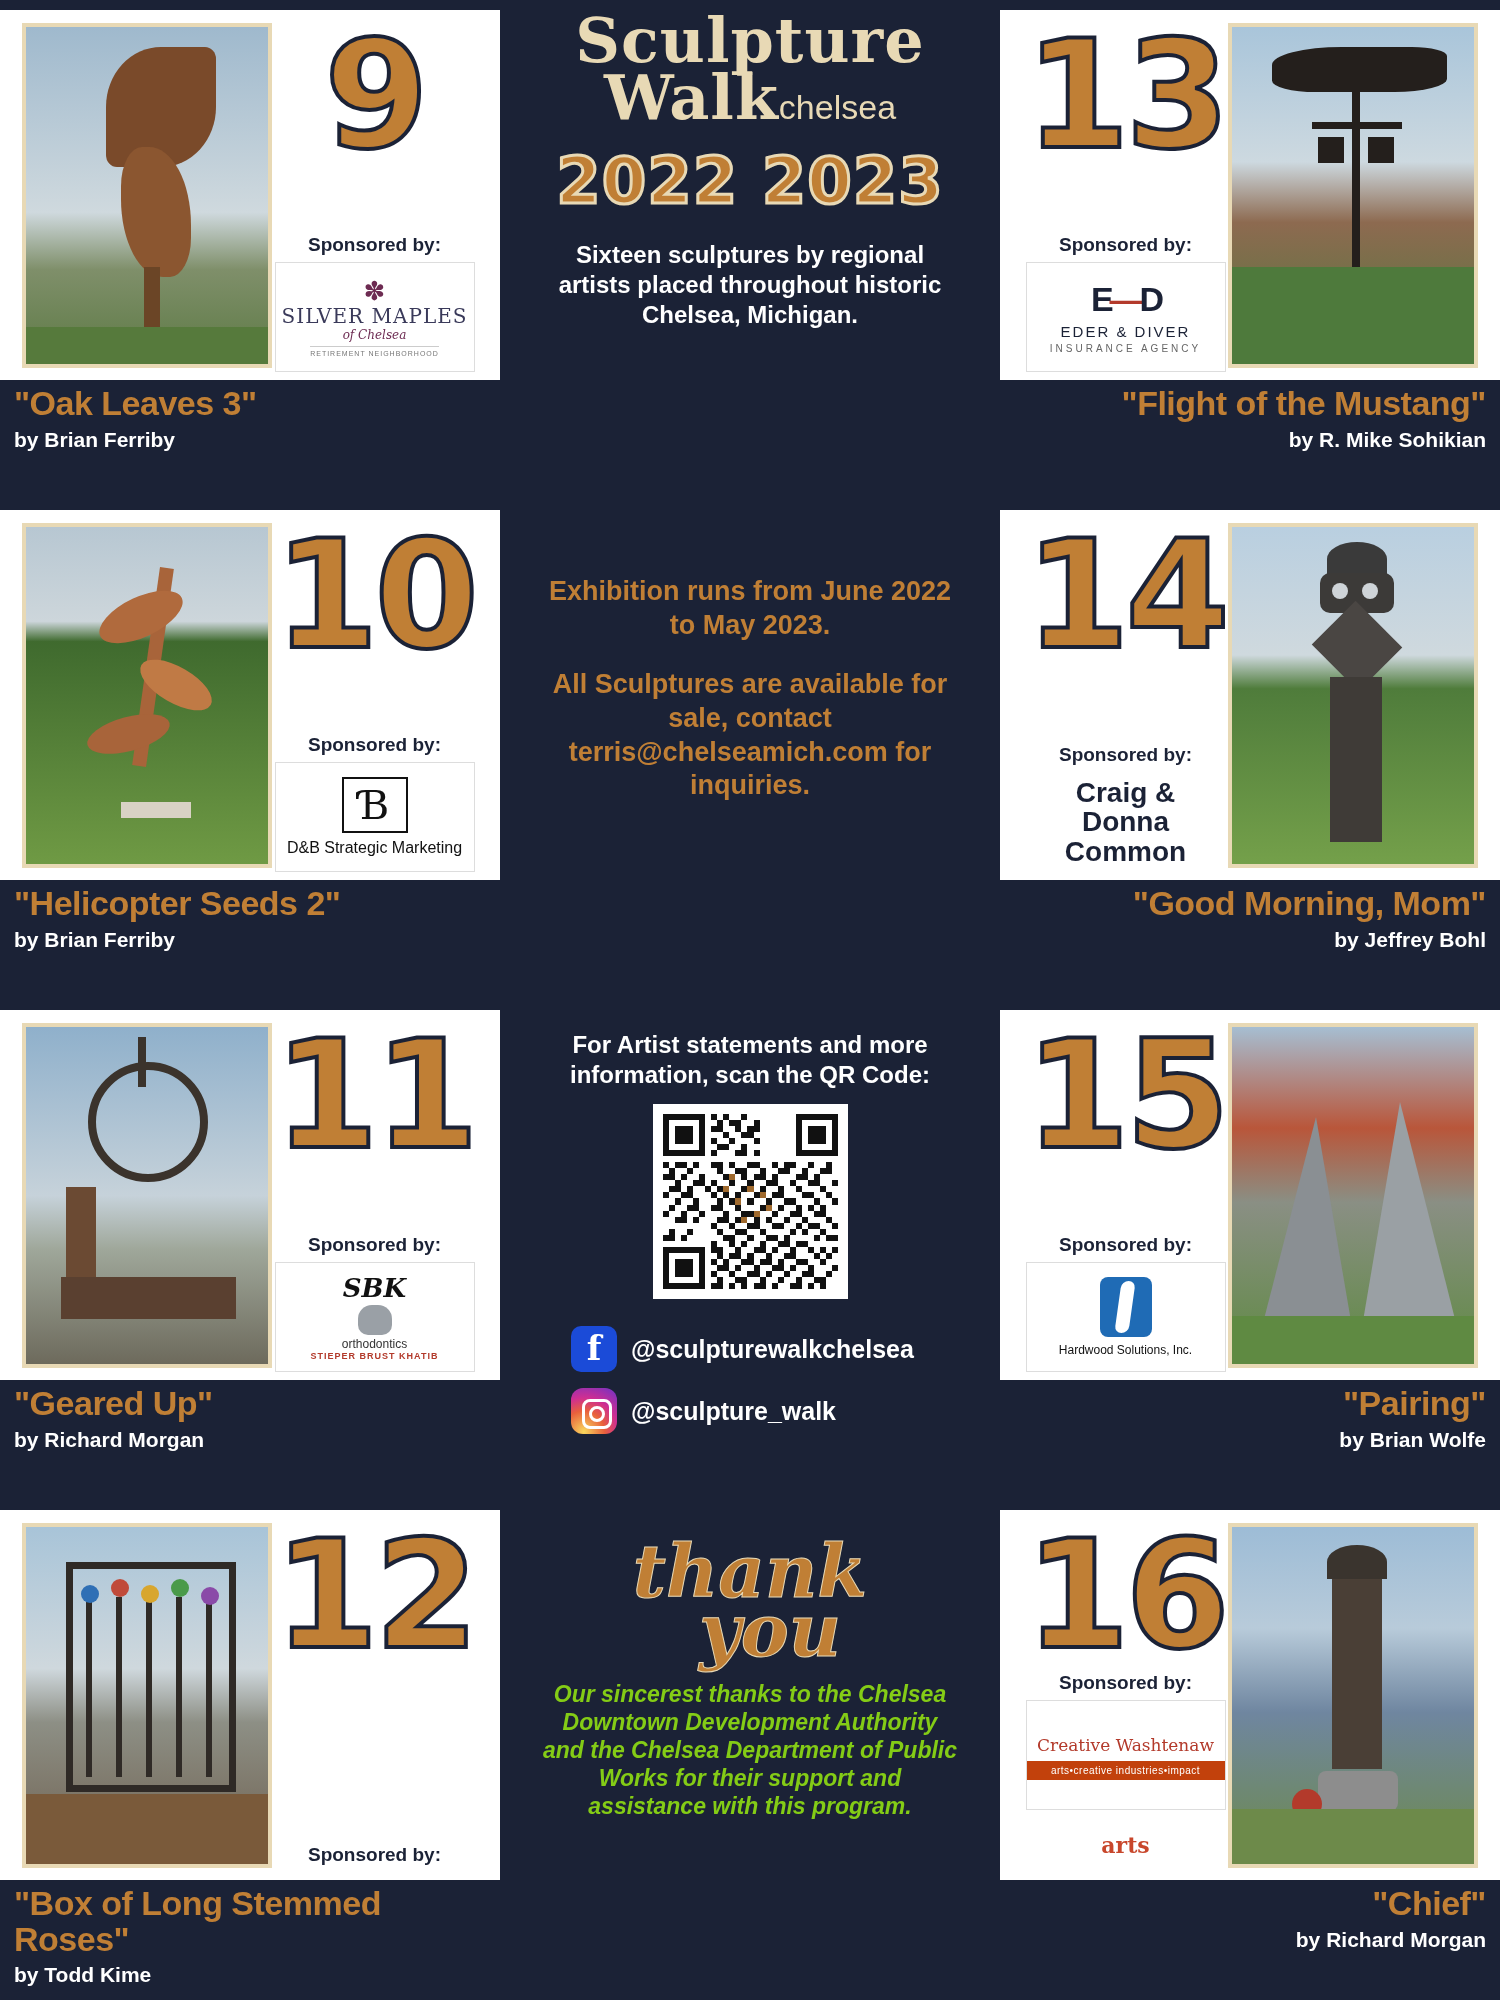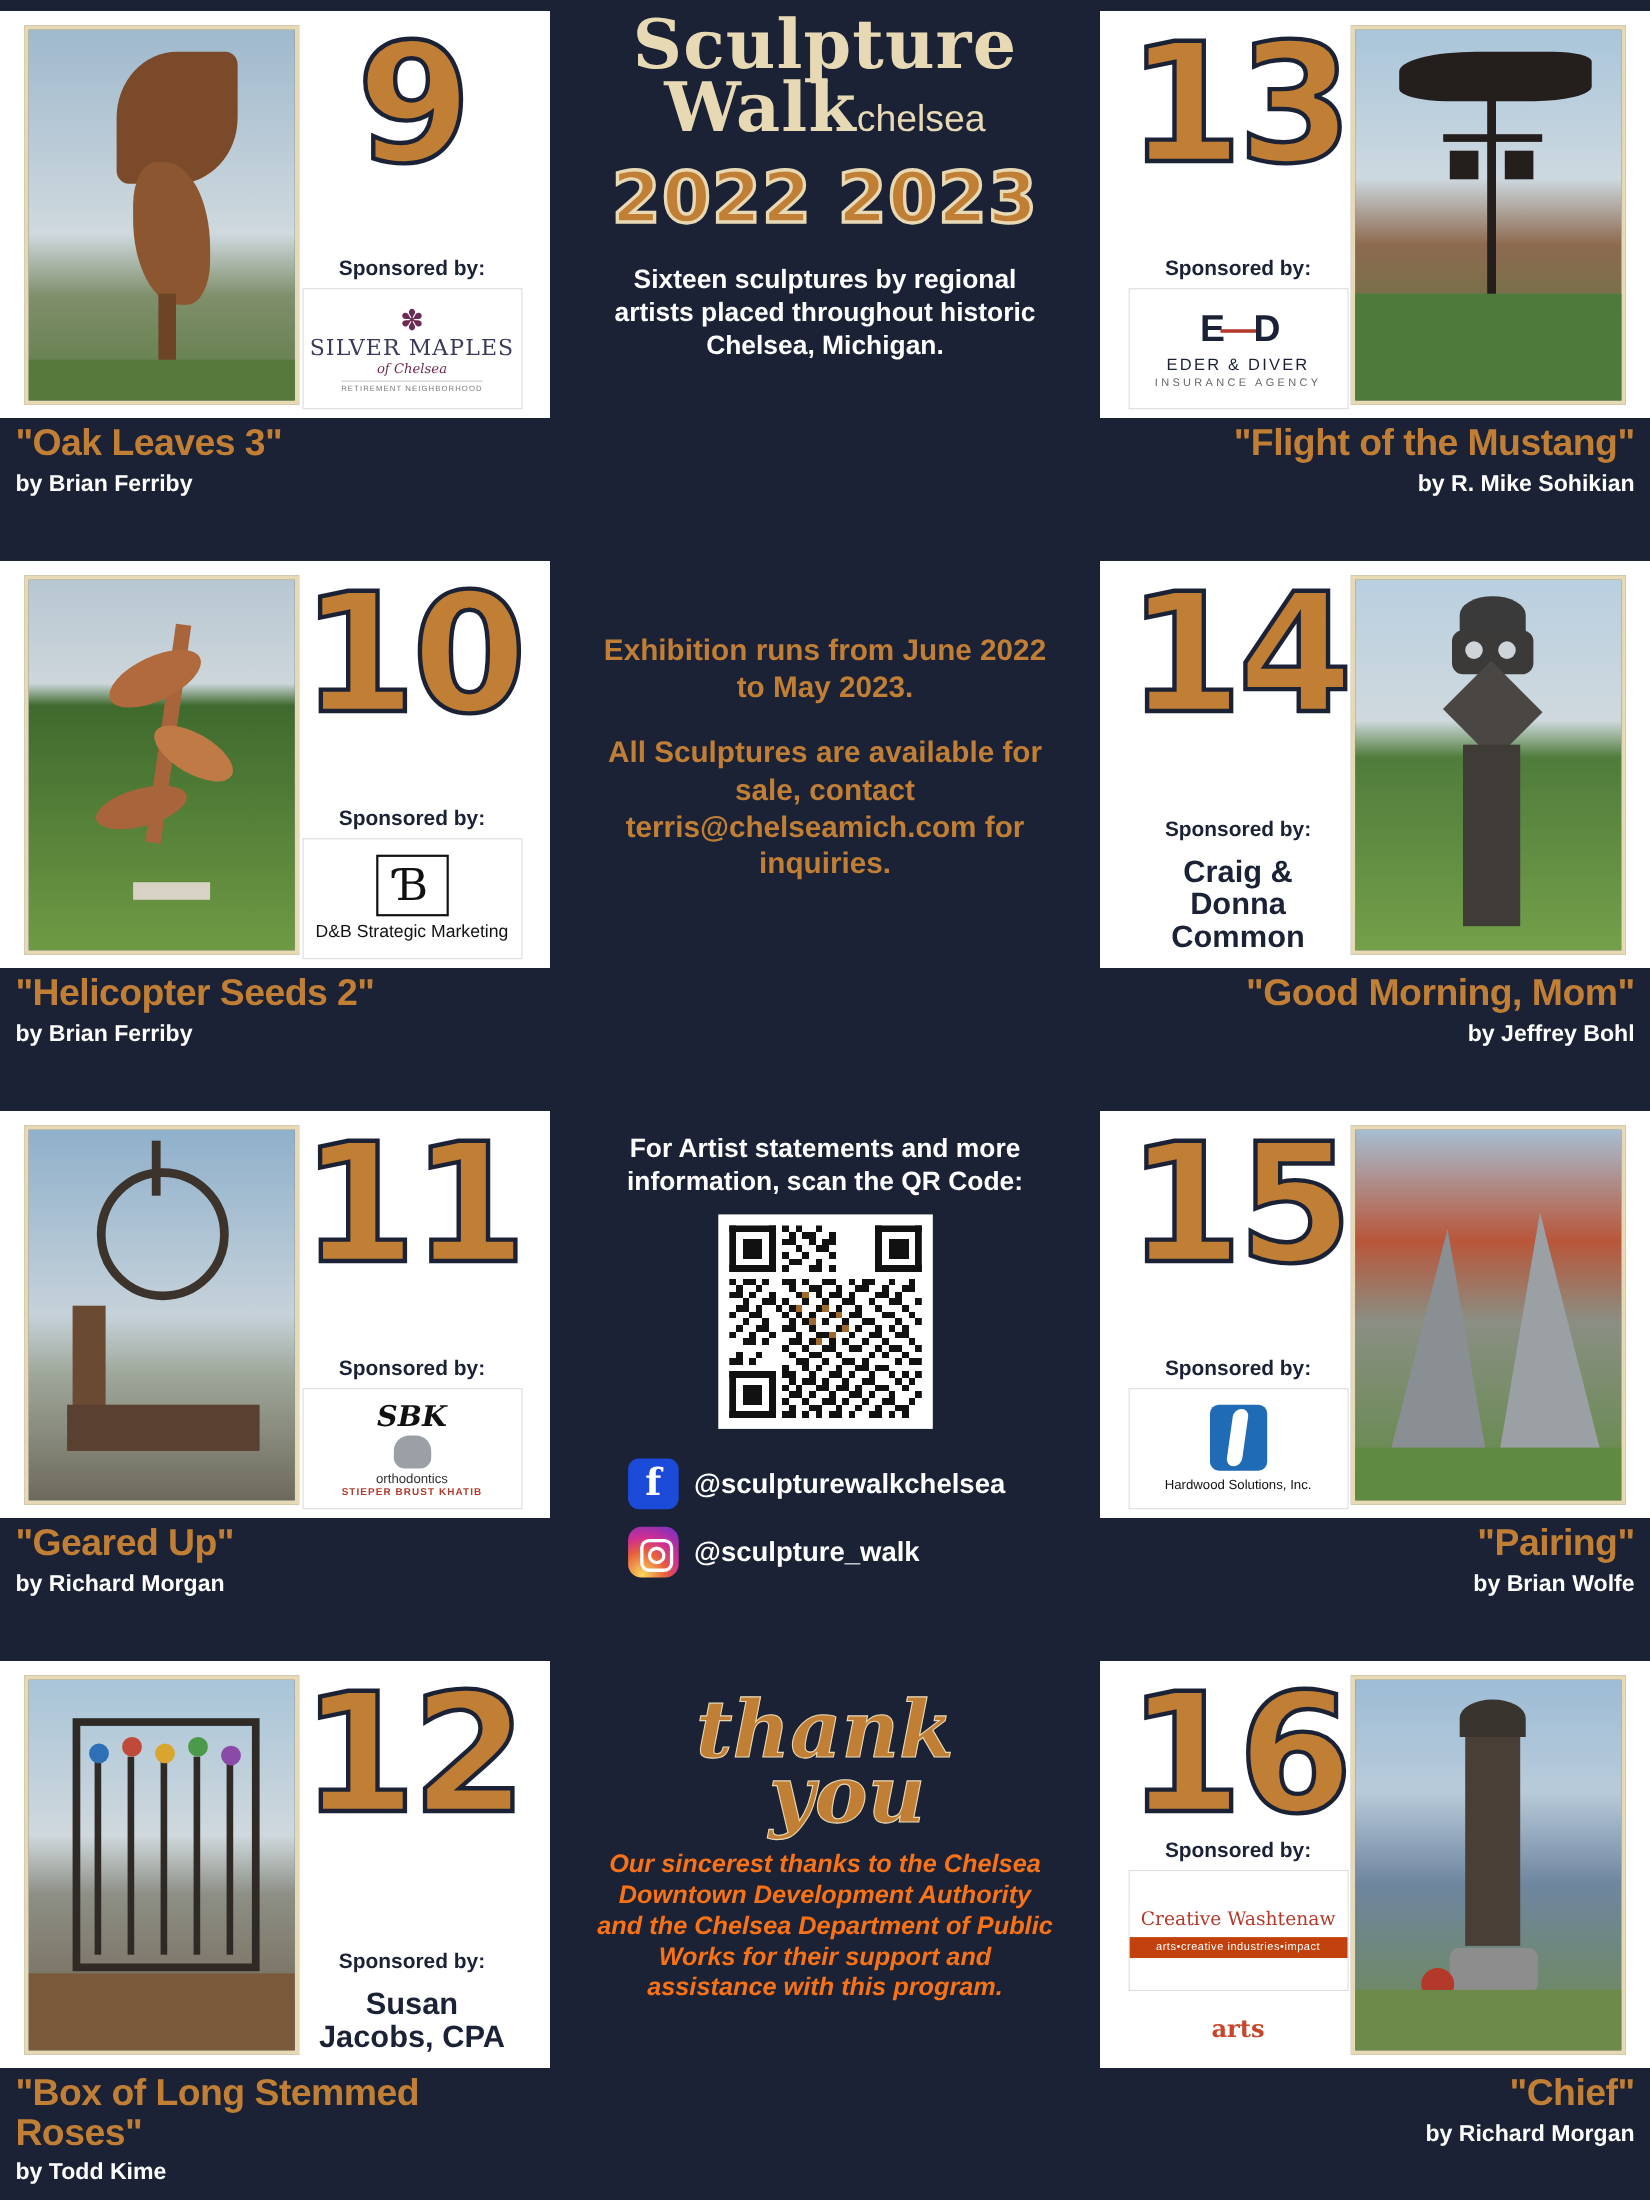--- a/index.html
+++ b/index.html
@@ -145,21 +145,21 @@
     border: 3px solid #fff; border-radius: 50%;
   }
 
   .thankyou {
     font-family: "DejaVu Serif", serif; font-style: italic; font-weight: bold;
     color: #c07f35; font-size: 72px; line-height: 0.9;
     -webkit-text-stroke: 1px #e8d9b5;
   }
   .thankyou .ty2 { display: block; margin-left: 40px; margin-top: -6px; }
   .thanks-body {
-    color: #f97316; font-size: 23px; font-weight: bold; font-style: italic;
+    color: #84cc16; font-size: 23px; font-weight: bold; font-style: italic;
     line-height: 1.22; margin-top: 16px; padding: 0 6px;
   }
 
   
   .sm-logo .flower { font-size: 26px; color: #6d2b52; line-height: 1; }
   .sm-logo .nm { font-family: "DejaVu Serif", serif; font-size: 20px; color: #3a3a5a; letter-spacing: 1px; }
   .sm-logo .it { font-family: "DejaVu Serif", serif; font-style: italic; font-size: 12px; color: #6d2b52; }
   .sm-logo .tiny { font-size: 7px; color: #777; letter-spacing: 1px; margin-top: 4px; border-top: 1px solid #ccc; padding-top: 3px; }
 
   .ed-logo .mark { font-size: 34px; font-weight: bold; color: #1b2236; letter-spacing: -4px; }
@@ -301,21 +301,20 @@
           <div class="silho" style="left:115px;top:58px;width:18px;height:18px;border-radius:50%;background:#d8a62e"></div>
           <div class="silho" style="left:145px;top:52px;width:18px;height:18px;border-radius:50%;background:#4a9a4a"></div>
           <div class="silho" style="left:175px;top:60px;width:18px;height:18px;border-radius:50%;background:#8a4aa8"></div>
           <div class="ground" style="height:70px;background:#7a5a3a"></div>
         </div>
         <div class="numblock">
           <div class="num">12</div>
         </div>
         <div class="sponsor-wrap">
           <div class="sponsored-by">Sponsored by:</div>
-          <div class="logo-box logo-plain">Susan Jacobs, CPA</div>
         </div>
       </div>
       <div class="caption">
         <div class="title">"Box of Long Stemmed Roses"</div>
         <div class="artist">by Todd Kime</div>
       </div>
     </div>
   </div>
 
   <div class="col-mid">

